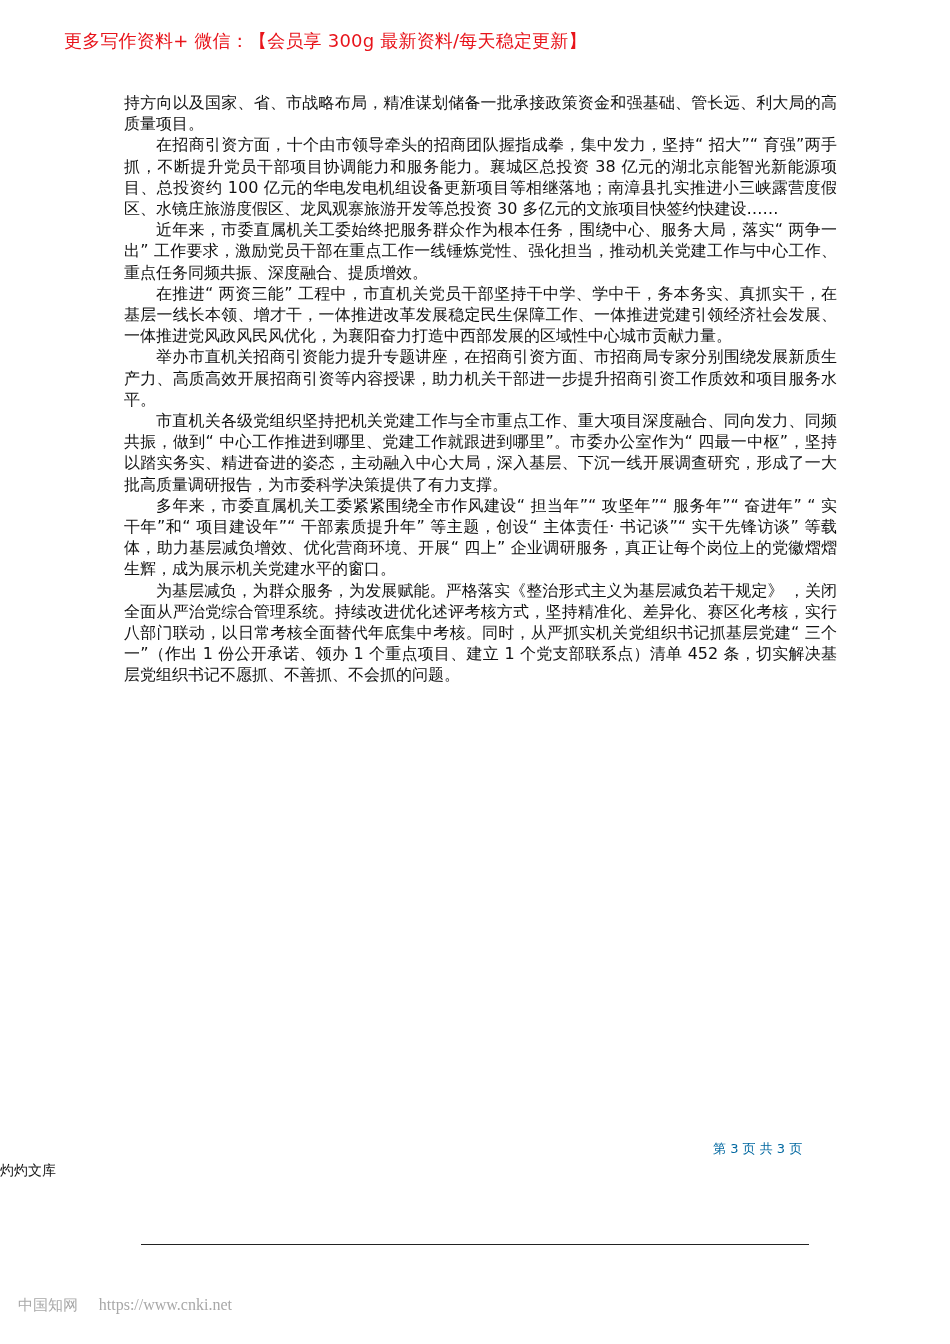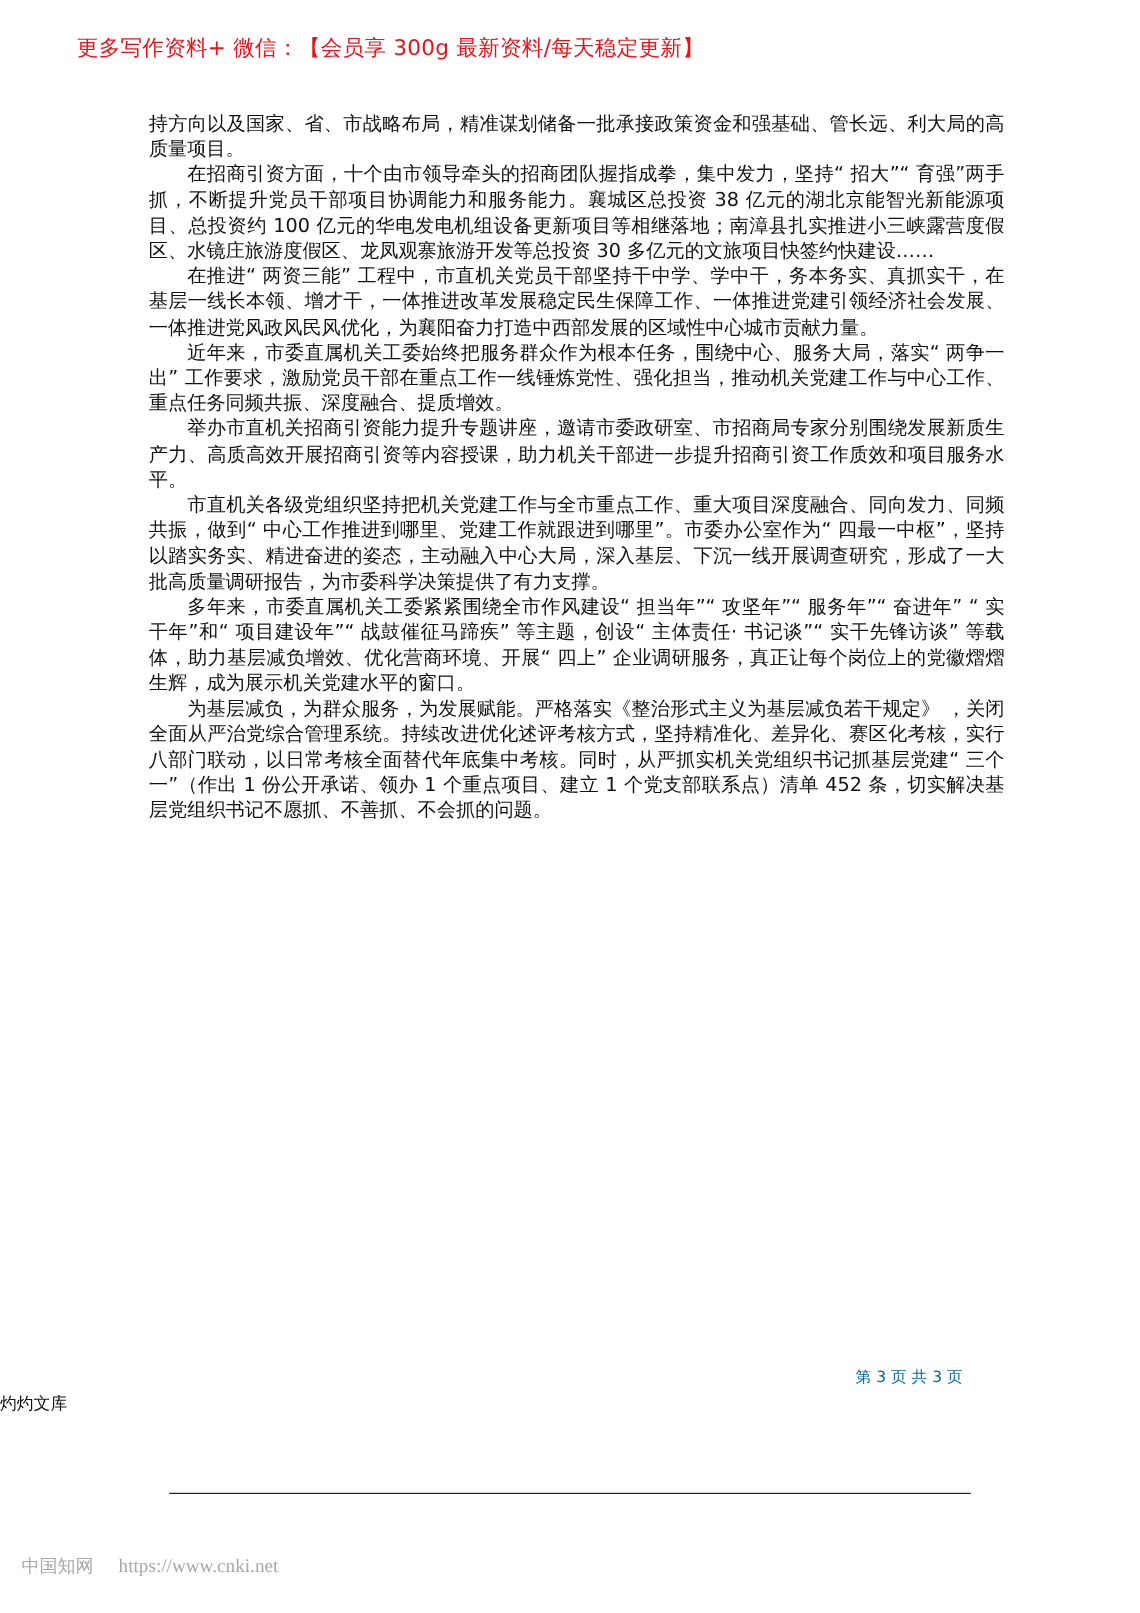--- a/index.html
+++ b/index.html
@@ -89,25 +89,25 @@
     }
   </style>
 </head>
 <body>
 
 <div class="top-banner">更多写作资料+ 微信：【会员享 300g 最新资料/每天稳定更新】</div>
 
 <div class="content">
   <p class="para">持方向以及国家、省、市战略布局，精准谋划储备一批承接政策资金和强基础、管长远、利大局的高质量项目。</p>
   <p class="para indent">在招商引资方面，十个由市领导牵头的招商团队握指成拳，集中发力，坚持“ 招大”“ 育强”两手抓，不断提升党员干部项目协调能力和服务能力。襄城区总投资 38 亿元的湖北京能智光新能源项目、总投资约 100 亿元的华电发电机组设备更新项目等相继落地；南漳县扎实推进小三峡露营度假区、水镜庄旅游度假区、龙凤观寨旅游开发等总投资 30 多亿元的文旅项目快签约快建设……</p>
+  <p class="para indent">近年来，市委直属机关工委始终把服务群众作为根本任务，围绕中心、服务大局，落实“ 两争一出” 工作要求，激励党员干部在重点工作一线锤炼党性、强化担当，推动机关党建工作与中心工作、重点任务同频共振、深度融合、提质增效。</p>
   <p class="para indent">在推进“ 两资三能” 工程中，市直机关党员干部坚持干中学、学中干，务本务实、真抓实干，在基层一线长本领、增才干，一体推进改革发展稳定民生保障工作、一体推进党建引领经济社会发展、一体推进党风政风民风优化，为襄阳奋力打造中西部发展的区域性中心城市贡献力量。</p>
-  <p class="para indent">近年来，市委直属机关工委始终把服务群众作为根本任务，围绕中心、服务大局，落实“ 两争一出” 工作要求，激励党员干部在重点工作一线锤炼党性、强化担当，推动机关党建工作与中心工作、重点任务同频共振、深度融合、提质增效。</p>
-  <p class="para indent">举办市直机关招商引资能力提升专题讲座，邀请市委政研室、市招商局专家分别围绕发展新质生产力、高质高效开展招商引资等内容授课，助力机关干部进一步提升招商引资工作质效和项目服务水平。</p>
+  <p class="para indent">举办市直机关招商引资能力提升专题讲座，在招商引资方面、市招商局专家分别围绕发展新质生产力、高质高效开展招商引资等内容授课，助力机关干部进一步提升招商引资工作质效和项目服务水平。</p>
   <p class="para indent">市直机关各级党组织坚持把机关党建工作与全市重点工作、重大项目深度融合、同向发力、同频共振，做到“ 中心工作推进到哪里、党建工作就跟进到哪里”。市委办公室作为“ 四最一中枢”，坚持以踏实务实、精进奋进的姿态，主动融入中心大局，深入基层、下沉一线开展调查研究，形成了一大批高质量调研报告，为市委科学决策提供了有力支撑。</p>
-  <p class="para indent">多年来，市委直属机关工委紧紧围绕全市作风建设“ 担当年”“ 攻坚年”“ 服务年”“ 奋进年” “ 实干年”和“ 项目建设年”“ 战鼓催征马蹄疾” 等主题，创设“ 主体责任· 书记谈”“ 实干先锋访谈” 等载体，助力基层减负增效、优化营商环境、开展“ 四上” 企业调研服务，真正让每个岗位上的党徽熠熠生辉，成为展示机关党建水平的窗口。</p>
+  <p class="para indent">多年来，市委直属机关工委紧紧围绕全市作风建设“ 担当年”“ 攻坚年”“ 服务年”“ 奋进年” “ 实干年”和“ 项目建设年”“ 干部素质提升年” 等主题，创设“ 主体责任· 书记谈”“ 实干先锋访谈” 等载体，助力基层减负增效、优化营商环境、开展“ 四上” 企业调研服务，真正让每个岗位上的党徽熠熠生辉，成为展示机关党建水平的窗口。</p>
   <p class="para indent">为基层减负，为群众服务，为发展赋能。严格落实《整治形式主义为基层减负若干规定》 ，关闭全面从严治党综合管理系统。持续改进优化述评考核方式，坚持精准化、差异化、赛区化考核，实行八部门联动，以日常考核全面替代年底集中考核。同时，从严抓实机关党组织书记抓基层党建“ 三个一”（作出 1 份公开承诺、领办 1 个重点项目、建立 1 个党支部联系点）清单 452 条，切实解决基层党组织书记不愿抓、不善抓、不会抓的问题。</p>
 </div>
 
 <div class="page-number">第 3 页 共 3 页</div>
 
 <div class="library-name">灼灼文库</div>
 
 <div class="footer-rule"></div>
 
 <div class="cnki-footer">

